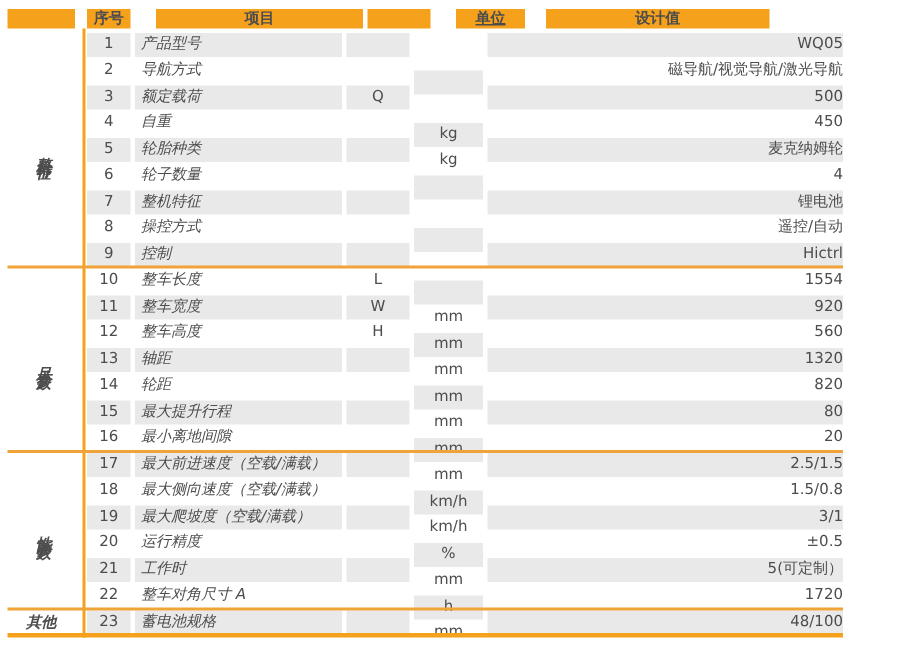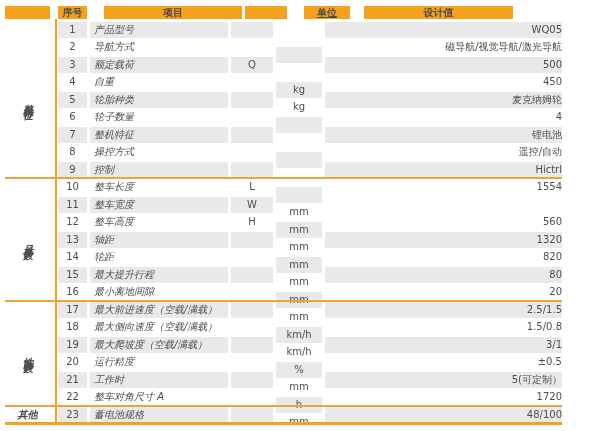--- a/index.html
+++ b/index.html
@@ -135,20 +135,21 @@
         <div class="cell c-sym">L</div>
         <div class="cell c-unit">mm</div>
         <div class="cell c-value"><span>1554</span></div>
       </div>
       <div class="row odd">
         <div class="cell c-spacer"></div>
         <div class="cell c-no">11</div>
         <div class="cell c-item">整车宽度</div>
         <div class="cell c-sym">W</div>
         <div class="cell c-unit">mm</div>
+        <div class="cell c-value"><span>920</span></div>
       </div>
       <div class="row even">
         <div class="cell c-spacer"></div>
         <div class="cell c-no">12</div>
         <div class="cell c-item">整车高度</div>
         <div class="cell c-sym">H</div>
         <div class="cell c-unit">mm</div>
         <div class="cell c-value"><span>560</span></div>
       </div>
       <div class="row odd">

